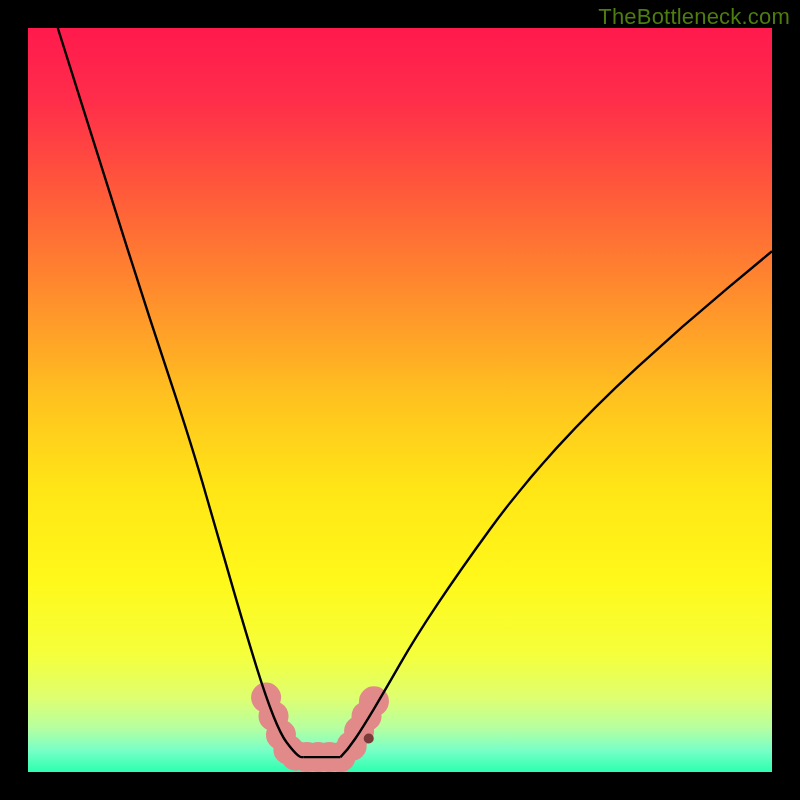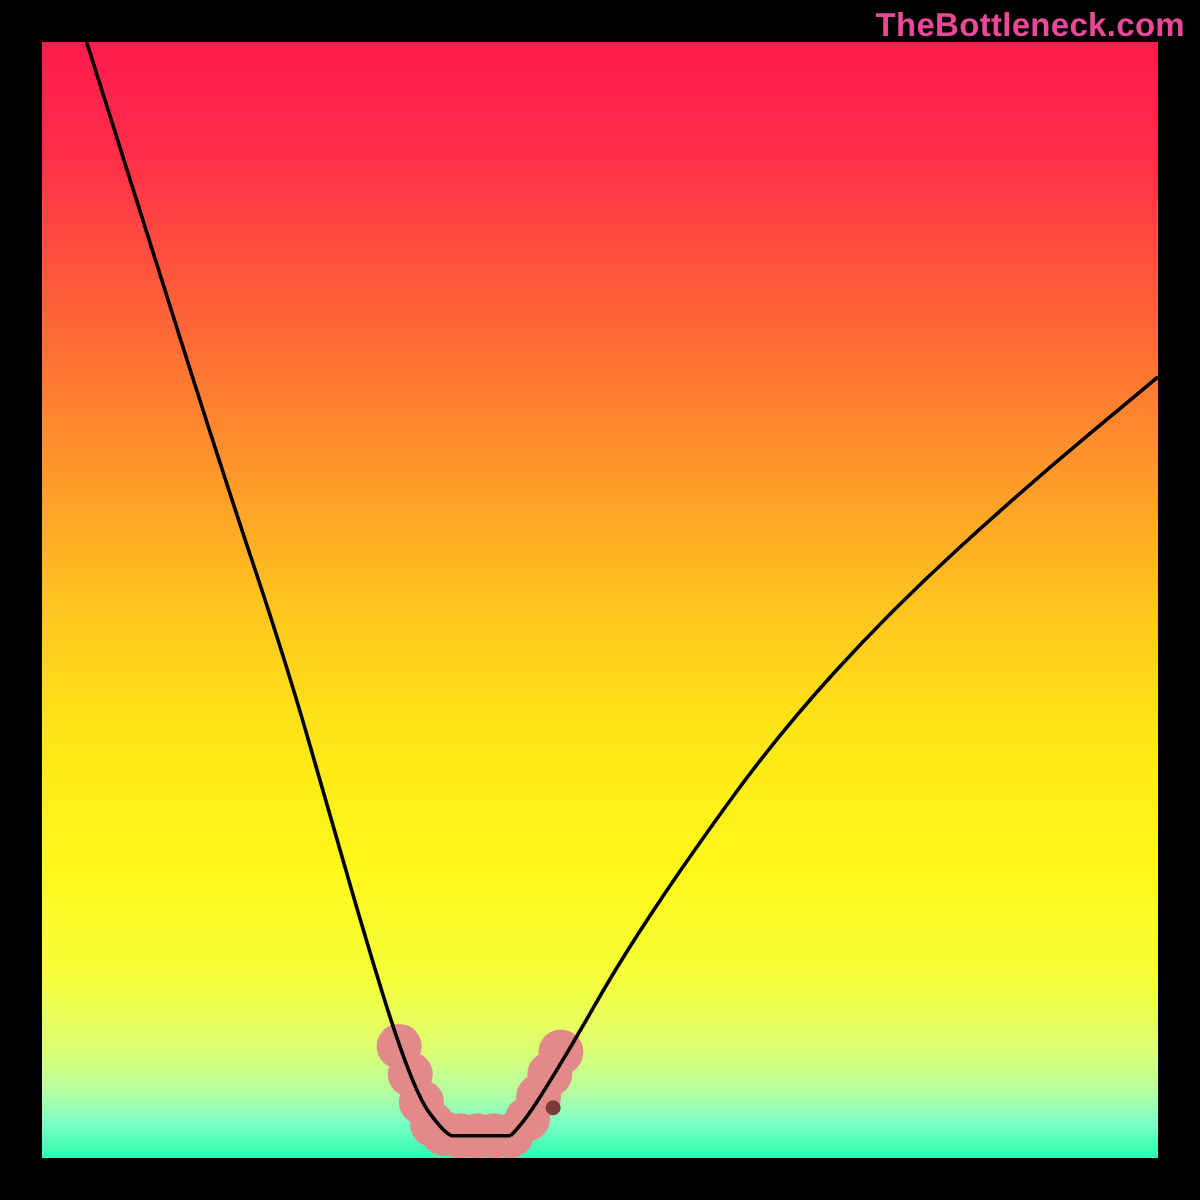--- a/index.html
+++ b/index.html
@@ -27,23 +27,23 @@
   }
   .plot svg {
     display: block;
     width: 744px;
     height: 744px;
   }
   .watermark {
     position: absolute;
     top: 4px;
     right: 10px;
-    color: #ec4899;
+    color: #4d7c0f;
     font-size: 22px;
-    font-weight: 700;
+    font-weight: 400;
     letter-spacing: 0.2px;
     user-select: none;
   }
 </style>
 </head>
 <body>
 
 <div class="stage">
   <div class="watermark">TheBottleneck.com</div>
 

